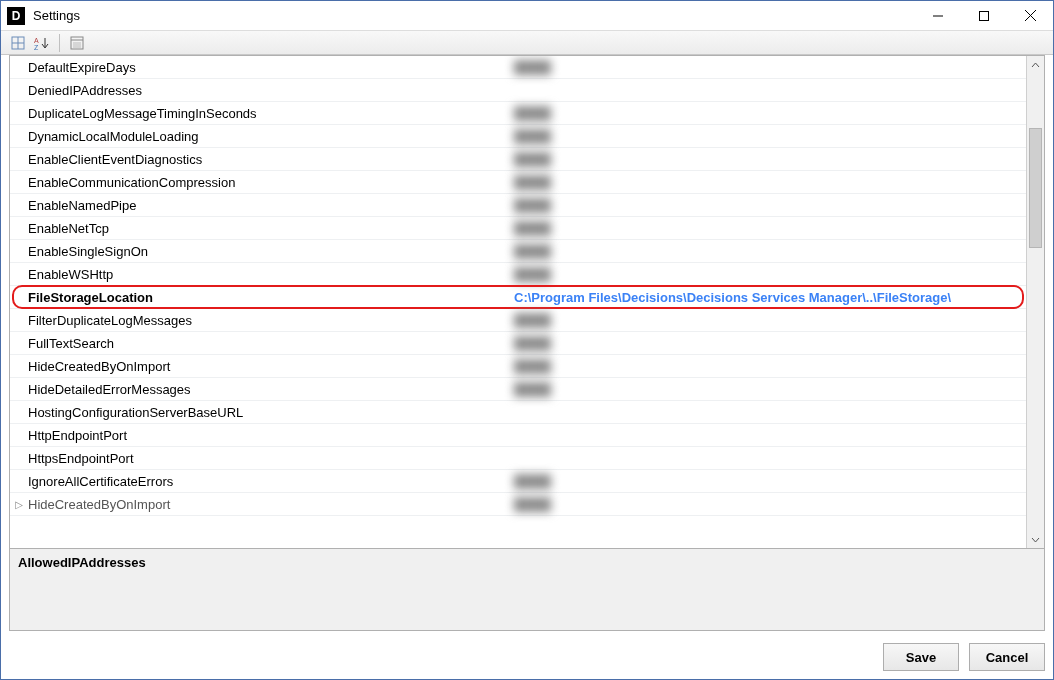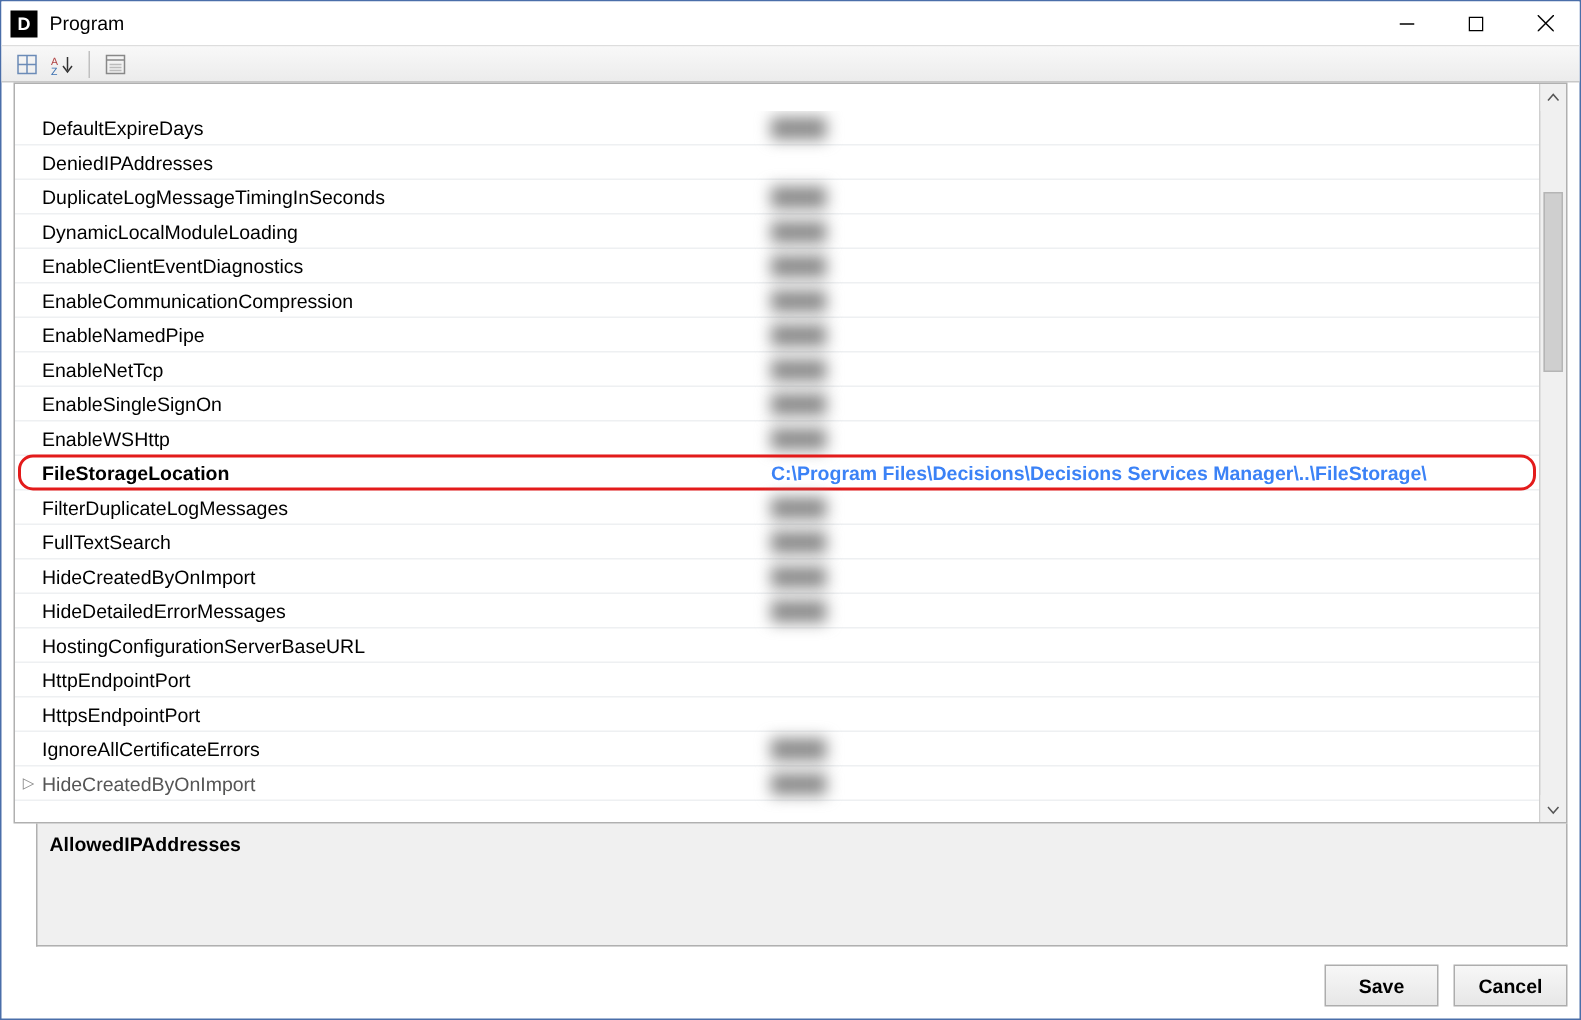--- a/index.html
+++ b/index.html
@@ -17,55 +17,55 @@
   
   .toolbar { height: 24px; background: linear-gradient(#f8f8f8, #ececec); border-bottom: 1px solid #c8c8c8; display: flex; align-items: center; padding: 0 6px; gap: 2px; }
   .toolbar .tbtn { width: 22px; height: 20px; border: 1px solid transparent; display:flex; align-items:center; justify-content:center; }
   .toolbar .tbtn svg { display:block; }
 
   
   .content { flex:1; display:flex; flex-direction:column; padding: 0 8px 8px 8px; min-height:0; }
 
   
   .gridwrap { flex:1; display:flex; border:1px solid #b0b0b0; min-height:0; position:relative; }
-  .gridlist { flex:1; overflow:hidden; position:relative; background:#fff;margin-top:18px; }
+  .gridlist { flex:1; overflow:hidden; position:relative; background:#fff; }
   .gridlist-inner { position:absolute; left:0; right:0; top:0; }
   .row { height:23px; display:flex; align-items:center; border-bottom:1px solid #eef0f2; }
   .row .indent { width:18px; flex:0 0 18px; display:flex; align-items:center; justify-content:center; color:#888; font-size:10px; }
   .row .label { flex:0 0 480px; padding-left:0; color:#000; white-space:nowrap; overflow:hidden; }
   .row .value { flex:1; padding-left:6px; color:#3b82f6; white-space:nowrap; overflow:hidden; }
   .row .value.blur { filter: blur(5px); color:#888; }
   .row.highlight { position:relative; }
   .row.highlight::after { content:""; position:absolute; left:2px; right:2px; top:-1px; bottom:-1px; border:2.5px solid #e31b1b; border-radius:10px; pointer-events:none; }
   .row.highlight .label, .row.highlight .value { font-weight:600; }
   .row.last .label { color:#555; }
 
   
   .vscroll { width:18px; background:#f0f0f0; border-left:1px solid #cfcfcf; position:relative; }
   .vscroll .arrow { position:absolute; left:0; right:0; height:18px; display:flex; align-items:center; justify-content:center; background:#f0f0f0; }
   .vscroll .arrow.up { top:0; }
   .vscroll .arrow.down { bottom:0; }
   .vscroll .thumb { position:absolute; left:2px; right:2px; top:72px; height:120px; background:#cfcfcf; border:1px solid #b5b5b5; }
 
   
-  .desc { height:82px; margin-top:0; border:1px solid #b0b0b0; border-top:none; background:#f0f0f0; padding:6px 8px;margin-left:15px; }
+  .desc { height:82px; margin-top:0; border:1px solid #b0b0b0; border-top:none; background:#f0f0f0; padding:6px 8px; }
   .desc .dtitle { font-weight:700; }
 
   
   .btnbar { height:40px; display:flex; justify-content:flex-end; align-items:flex-end; gap:10px; padding: 6px 0 0 0; }
   .btnbar button { min-width:76px; height:28px; background:linear-gradient(#f7f7f7,#e7e7e7); border:1px solid #adadad; font: inherit; font-weight:600; cursor:default; }
 </style>
 </head>
 <body>
 
 <div class="window">
 
   <div class="titlebar">
     <div class="app-icon">D</div>
-    <div class="title">Program</div>
+    <div class="title">Settings</div>
     <div class="win-controls">
       <div class="win-btn">
         <svg width="10" height="10">
             <line x1="0" y1="5" x2="10" y2="5" stroke-width="1"></line>
           </svg>
       </div>
       <div class="win-btn">
         <svg width="10" height="10">
             <rect x="0.5" y="0.5" width="9" height="9" fill="none" stroke-width="1"></rect>
           </svg>

